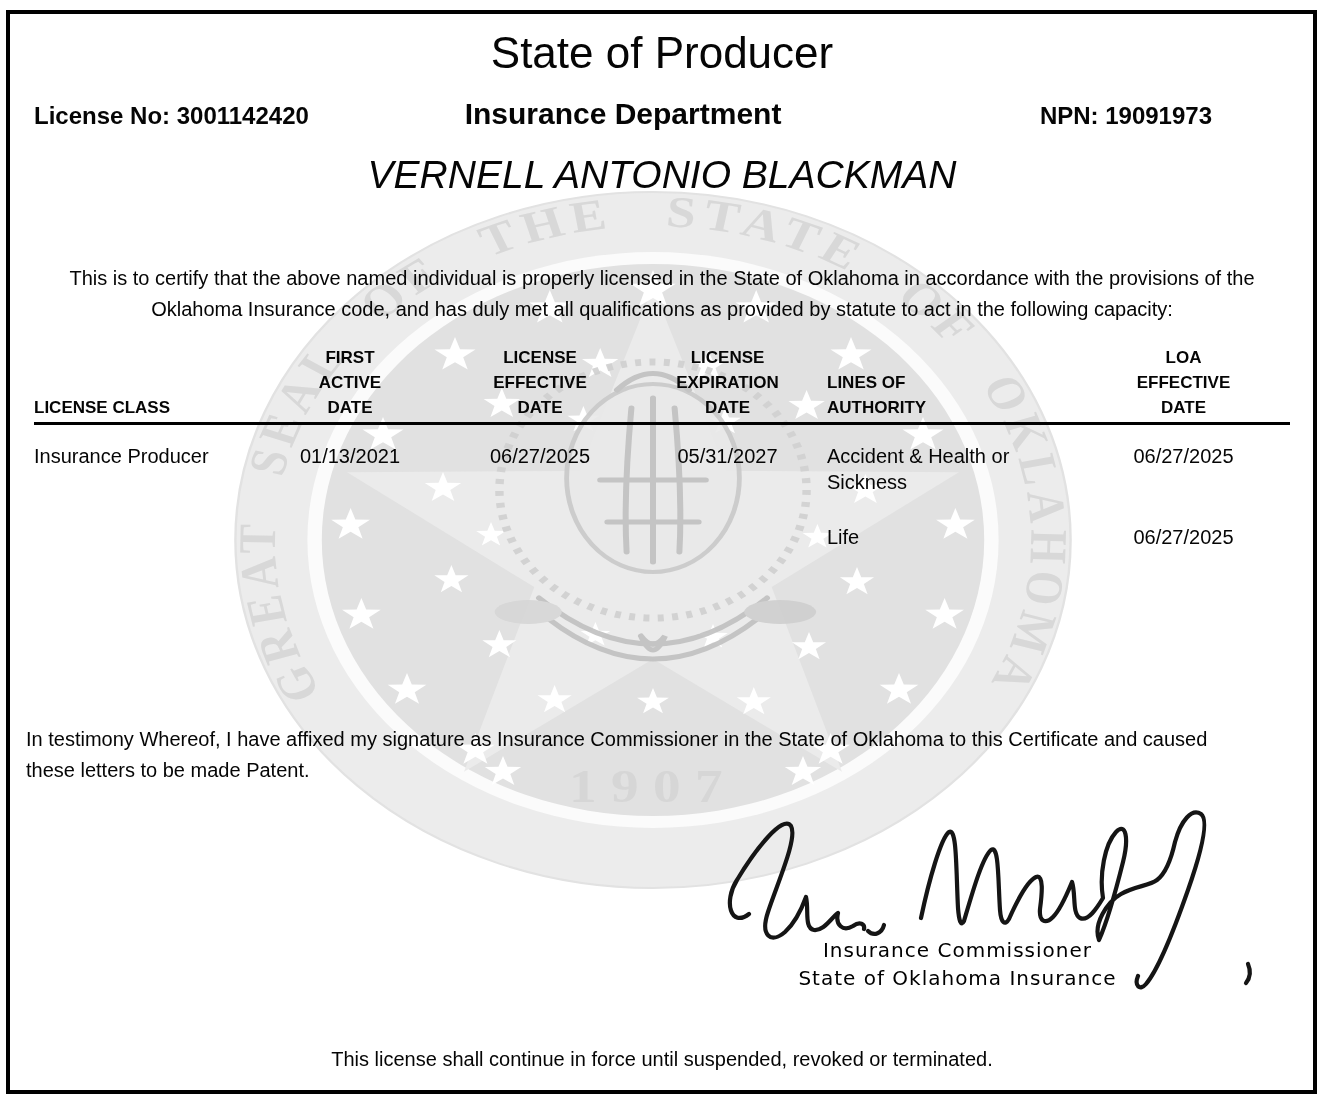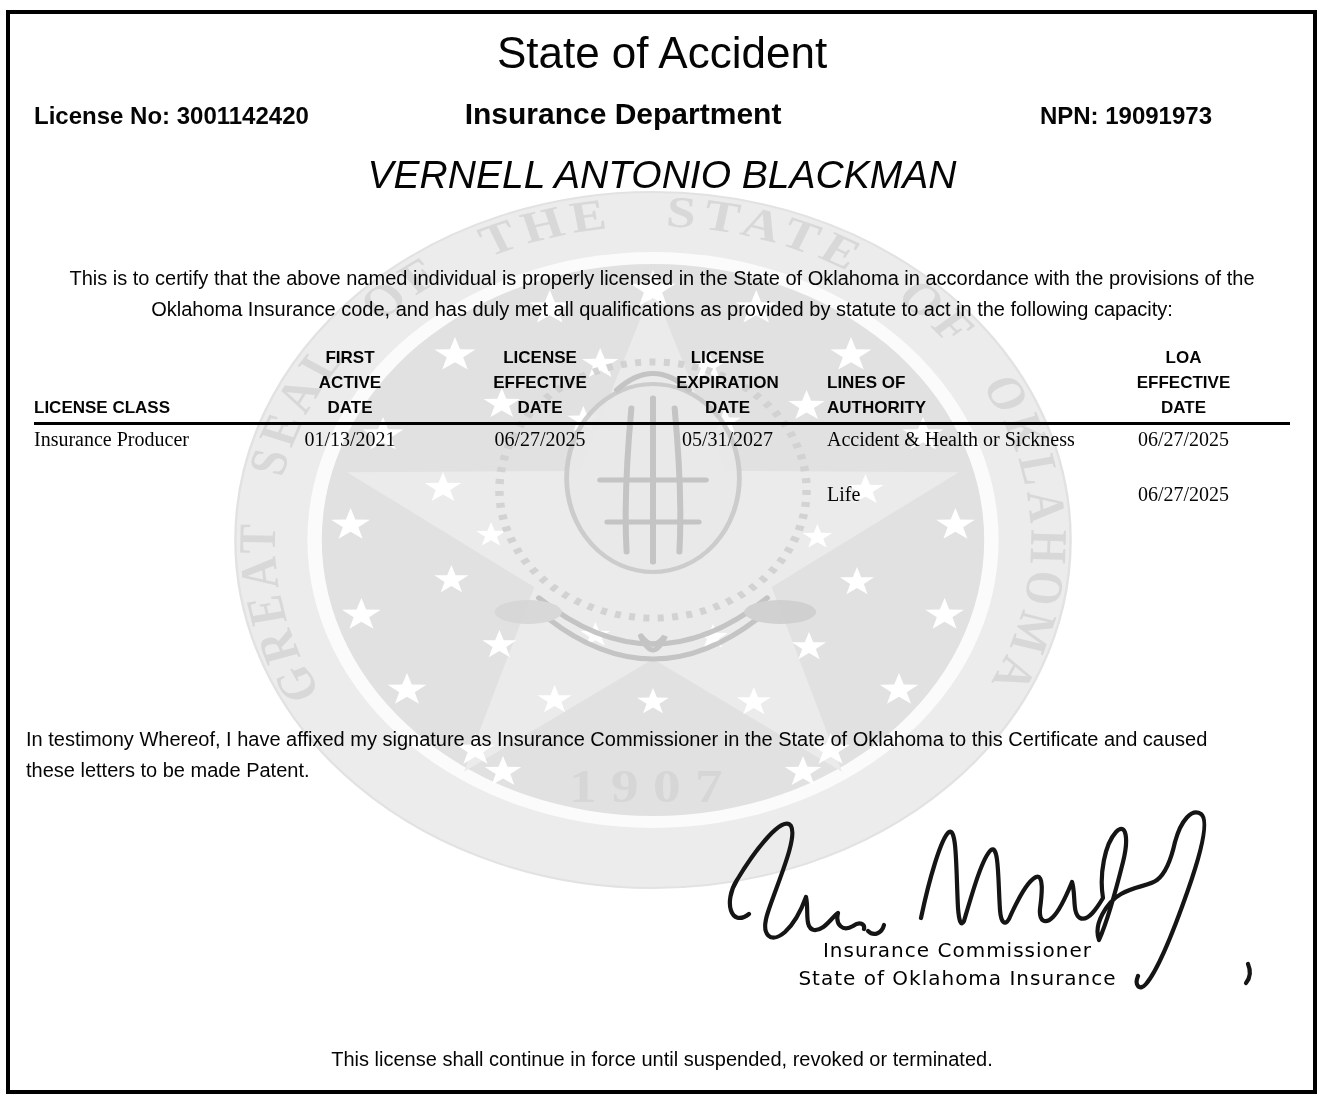--- a/index.html
+++ b/index.html
@@ -15,21 +15,21 @@
   .title{position:absolute;top:28px;left:0;right:0;text-align:center;font-size:44px;line-height:1.12;}
   .info{position:absolute;top:97px;left:34px;right:34px;display:flex;align-items:baseline;font-weight:bold;}
   .info-left{flex:1;text-align:left;font-size:24px;}
   .info-mid{font-size:30px;}
   .info-right{flex:1;text-align:right;font-size:24px;padding-right:78px;}
   .licensee{position:absolute;top:153px;left:0;right:0;text-align:center;font-size:39px;font-weight:normal;font-style:italic;}
   .certify{position:absolute;top:263px;left:30px;right:30px;text-align:center;font-size:20px;line-height:31px;}
 
   .tbl{position:absolute;left:34px;right:34px;top:345px;}
   .thead{display:flex;align-items:flex-end;border-bottom:3px solid #000;padding-bottom:2px;}
-  .trow{display:flex;padding-top:1px;font-family:Liberation Serif, serif;}
+  .trow{display:flex;padding-top:18px;}
   .c{flex:none;box-sizing:border-box;font-size:20px;line-height:26px;}
   .th{font-weight:bold;font-size:17px;line-height:25px;}
   .c1{width:226px;}
   .c2{width:180px;text-align:center;}
   .c3{width:200px;text-align:center;}
   .c4{width:175px;text-align:center;}
   .c5{width:262px;padding-left:12px;}
   .c6{width:213px;text-align:center;}
   .loa-block{display:flex;flex-direction:column;gap:24px;}
   .loa-entry{display:flex;}
@@ -121,21 +121,21 @@
         <ellipse cx="106" cy="72" rx="30" ry="12" fill="#cfcfcf"></ellipse>
         <path class="emblem-line" d="M -10,96 Q 0,112 10,96 Q 0,124 -10,96" stroke-width="4"></path>
       </g>
     </g>
   </svg>
 
   <div class="frame"></div>
 
   <div class="content-layer">
 
-    <div class="title">State of Accident</div>
+    <div class="title">State of Producer</div>
 
     <div class="info">
       <span class="info-left">License No: 3001142420</span>
       <span class="info-mid">Insurance Department</span>
       <span class="info-right">NPN: 19091973</span>
     </div>
 
     <div class="licensee">VERNELL ANTONIO BLACKMAN</div>
 
     <div class="certify prelines">This is to certify that the above named individual is properly licensed in the State of Oklahoma in accordance with the provisions of the

